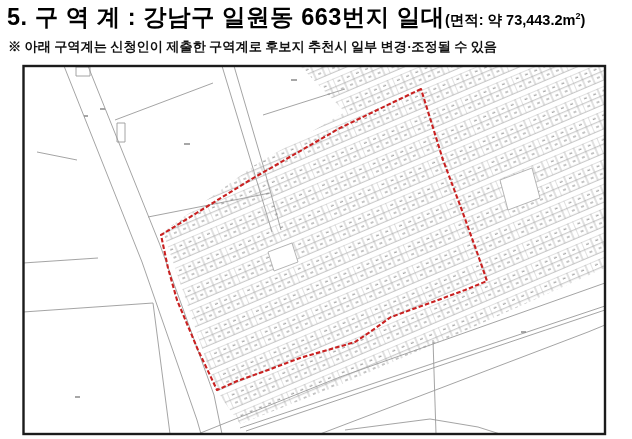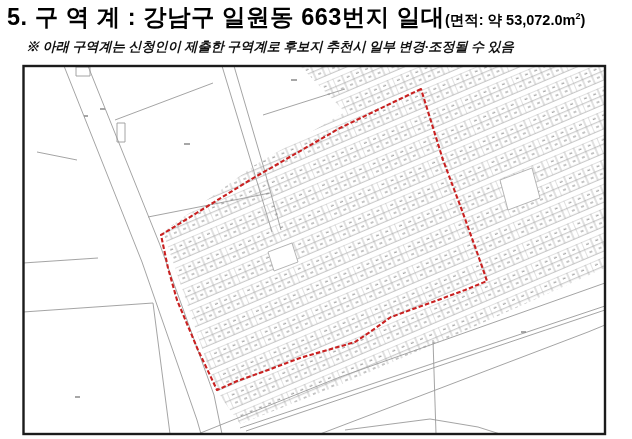--- a/index.html
+++ b/index.html
@@ -2,36 +2,36 @@
 <html><head>
 <meta charset="utf-8">
 <style>
   html,body{margin:0;padding:0;background:#ffffff;}
   body{width:632px;height:439px;position:relative;overflow:hidden;
        font-family:"Liberation Sans","DejaVu Sans",sans-serif;}
   .title{position:absolute;left:7px;top:1px;white-space:nowrap;
          font-size:23.5px;font-weight:900;color:#000;letter-spacing:0.5px;}
   .title .area{font-size:14.5px;font-weight:800;letter-spacing:0px;}
   .title .area sup{font-size:9px;}
-  .note{position:absolute;left:26px;top:38px;white-space:nowrap;
+  .note{position:absolute;left:8px;top:38px;white-space:nowrap;
         font-family:"Liberation Serif","DejaVu Serif",serif;
-        font-size:13.2px;font-weight:700;color:#111;font-style:italic;}
+        font-size:13.2px;font-weight:700;color:#111;}
   svg.map{position:absolute;left:0;top:0;}
   .ln2{fill:none;stroke:#9a9a9a;stroke-width:0.9;}
   .frame{fill:none;stroke:#1b1b1b;stroke-width:2.4;}
   .red{fill:none;stroke:#c92121;stroke-width:2.1;
        stroke-dasharray:4.5 2.2;stroke-linejoin:round;}
   .blank{fill:#ffffff;stroke:#a2a2a2;stroke-width:0.8;}
   .marks{fill:none;stroke:#8a8a8a;stroke-width:1.3;}
 </style>
 </head>
 <body>
 
 <div class="title">
-  <span>5. 구 역 계 :  강남구 일원동 663번지 일대</span><span class="area"><span>(면적: 약 53,072.0m</span><sup>2</sup><span>)</span></span>
+  <span>5. 구 역 계 :  강남구 일원동 663번지 일대</span><span class="area"><span>(면적: 약 73,443.2m</span><sup>2</sup><span>)</span></span>
 </div>
 <div class="note">※ 아래 구역계는 신청인이 제출한 구역계로 후보지 추천시 일부 변경·조정될 수 있음</div>
 
 <svg class="map" width="632" height="439" viewBox="0 0 632 439">
   <defs>
     <pattern id="lots" patternUnits="userSpaceOnUse" width="55" height="22.5" patternTransform="rotate(-23)">
       <path d="M0,0 H55 M0,8.5 H55 M0,17 H55" stroke="#a2a2a2" stroke-width="0.65" fill="none"></path>
       <path d="M0,0 V17 M10,0 V17 M20,0 V17 M30,0 V17 M40,0 V17 M50,0 V17" stroke="#a2a2a2" stroke-width="0.65" fill="none"></path>
       <path d="M4,4.2 h3 M14,4.2 h3 M24,4.2 h3 M34,4.2 h3 M44,4.2 h3 M4,12.7 h3 M14,12.7 h3 M24,12.7 h3 M34,12.7 h3 M44,12.7 h3" stroke="#8a8a8a" stroke-width="1" fill="none"></path>
     </pattern>

